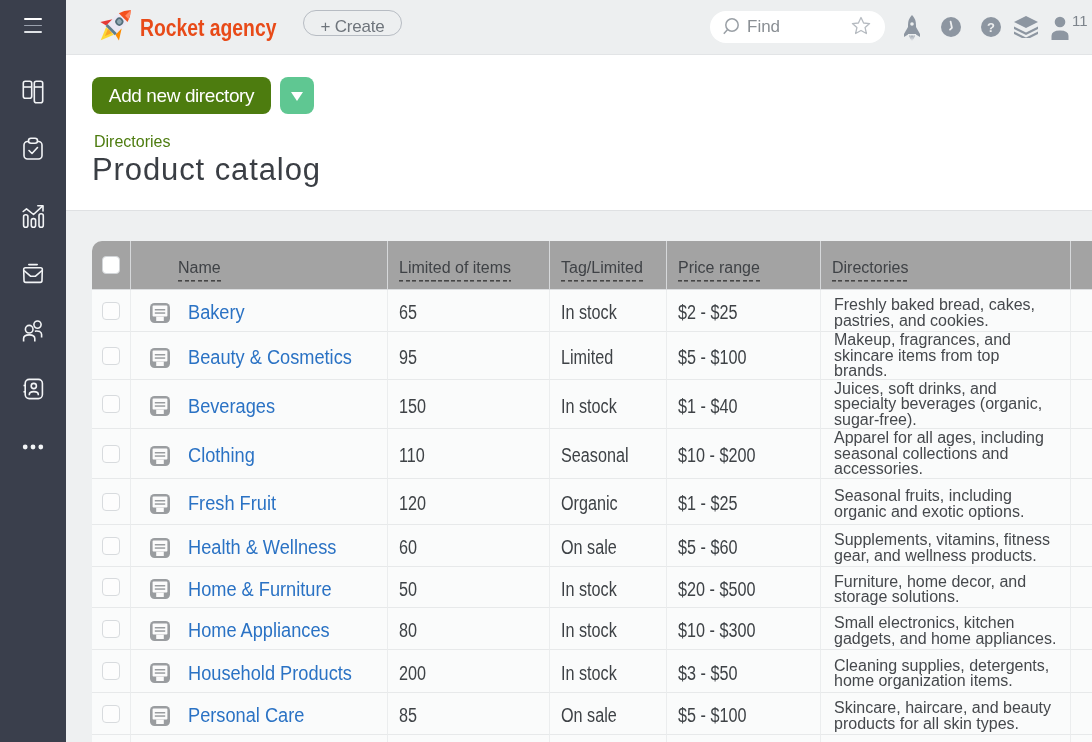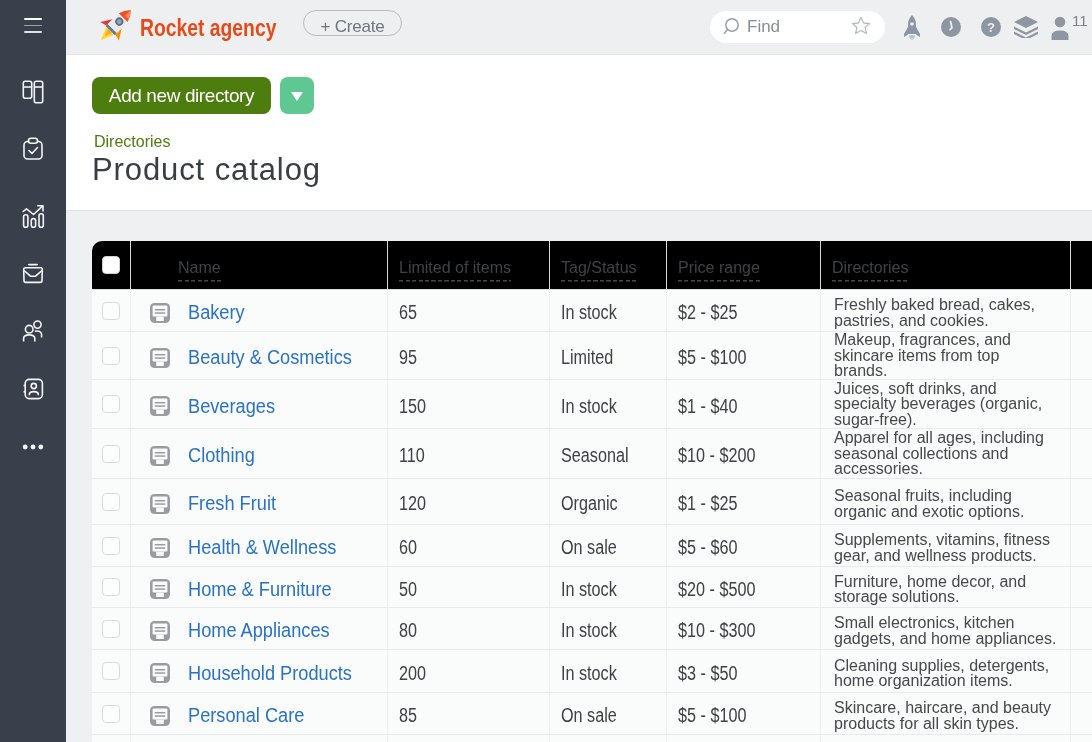--- a/index.html
+++ b/index.html
@@ -28,21 +28,21 @@
   #arrowbtn:after { content:""; position:absolute; left:11px; top:15px; border-left:6.5px solid transparent;
                     border-right:6.5px solid transparent; border-top:9px solid #fff; }
   #crumb { left:94px; top:133px; font-size:16px; color:#4d7c0f; }
   #pagetitle { left:92px; top:152px; font-size:31px; color:#3a3e44; letter-spacing:0.9px;text-align:right; }
 
   
   #tablewrap { left:92px; top:241px; }
   table { border-collapse:separate; border-spacing:0; table-layout:fixed; width:1138px; }
   col.c0 { width:38px; } col.c1 { width:257px; } col.c2 { width:162px; }
   col.c3 { width:117px; } col.c4 { width:154px; } col.c5 { width:250px; } col.c6 { width:160px; }
-  th { background:#000000; height:49px; font-weight:normal; text-align:left; font-size:16px; color:#3f4246;
+  th { background:#a3a3a3; height:49px; font-weight:normal; text-align:left; font-size:16px; color:#3f4246;
        border-left:1px solid #d6d8da; padding:11px 0 0 11px; vertical-align:middle; }
   th.first { border-left:none; border-radius:10px 0 0 0; padding:0; }
   th.namecol { padding-left:47px; }
   th span.lbl { display:inline-block; padding-bottom:5px;
        background-image:repeating-linear-gradient(to right, #454545 0 4px, transparent 4px 6.5px);
        background-position:0 100%; background-size:100% 1.6px; background-repeat:no-repeat; }
   td { background:#fafbfb; border-bottom:1px solid #e7e9ea; border-left:1px solid #ebedee;
        font-size:20px; color:#3e4246; padding:4px 0 0 11px; vertical-align:middle; overflow:hidden; }
   td.first { border-left:none; padding:0; }
   td.namecell { padding-left:11px; }
@@ -189,21 +189,21 @@
         <col class="c5">
         <col class="c6">
       </colgroup>
     <tbody>
         <tr class="hdr">
       <th class="first">
             <div class="cb"></div>
           </th>
       <th class="namecol"><span class="lbl">Name</span></th>
       <th><span class="lbl">Limited of items</span></th>
-      <th><span class="lbl">Tag/Status</span></th>
+      <th><span class="lbl">Tag/Limited</span></th>
       <th><span class="lbl">Price range</span></th>
       <th><span class="lbl">Directories</span></th>
       <th></th>
     </tr>
     <tr style="height:42px;">
       <td class="first">
             <div class="cb"></div>
           </td>
       <td class="namecell">
             <div class="namewrap">

